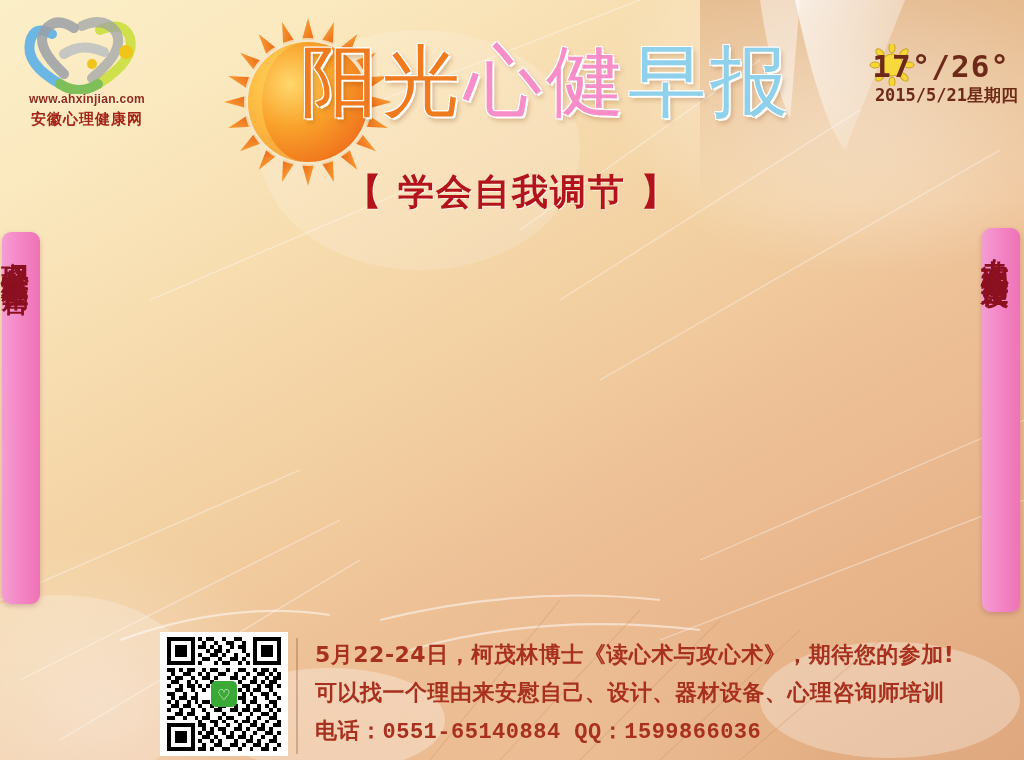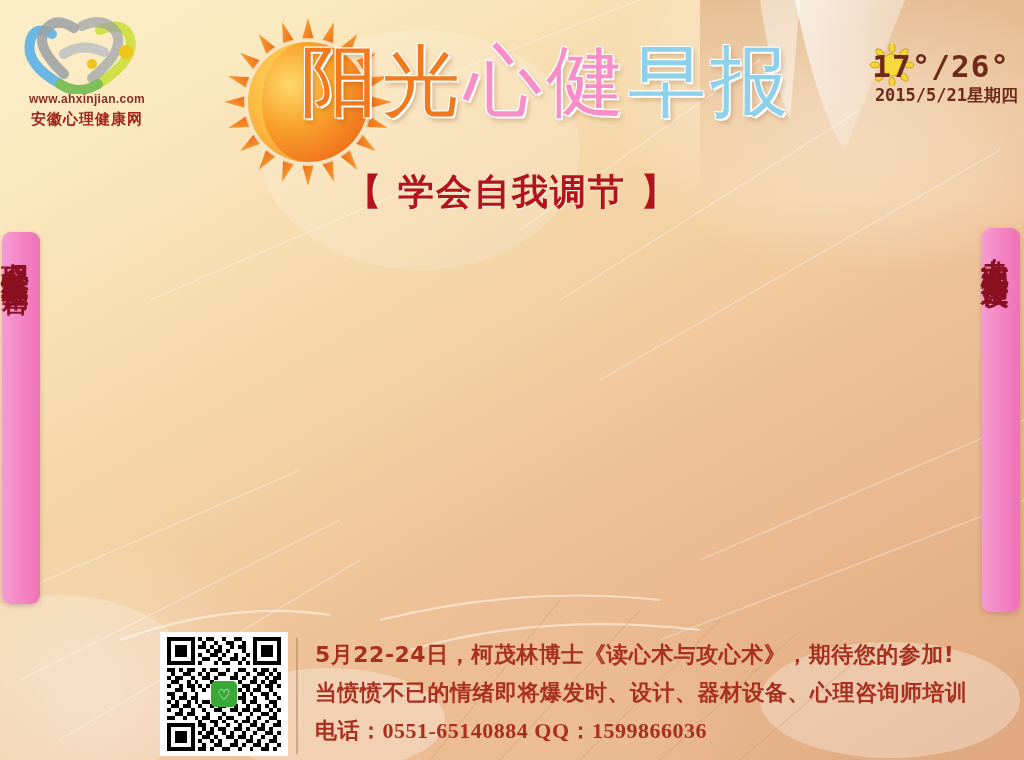--- a/index.html
+++ b/index.html
@@ -109,21 +109,21 @@
 
   .foot-line{
     position:absolute;left:306px;
     font-size:22px;font-weight:bold;color:#a8301e;letter-spacing:.5px;
     white-space:nowrap;
     font-family:"DejaVu Sans","Liberation Sans",sans-serif;
     margin-left:9px;
   }
   #foot1{top:640px;}
   #foot2{top:678px;}
-  #foot3{top:716px;font-family:Liberation Serif, serif;text-align:right;}
+  #foot3{top:716px;font-family:Liberation Mono, monospace;text-align:right;}
 </style>
 </head>
 <body>
 
 <div id="poster">
 
   <svg class="bgdeco" viewBox="0 0 1024 760" preserveAspectRatio="none">
     <defs>
       <linearGradient id="whiteFade" x1="0" y1="0" x2="1" y2="1">
         <stop offset="0%" stop-color="#ffffff" stop-opacity=".75"></stop>
@@ -543,16 +543,16 @@
             <rect x="27" y="28" width="1" height="1"></rect>
         </g>
       </svg>
       <div class="qr-logo">♡</div>
     </div>
   </div>
 
   <div class="footer-div"></div>
 
   <div class="foot-line" id="foot1">5月22-24日，柯茂林博士《读心术与攻心术》，期待您的参加!</div>
-  <div class="foot-line" id="foot2">当愤愤不已的情绪即将爆发时、设计、器材设备、心理咨询师培训</div>
+  <div class="foot-line" id="foot2">可以找一个理由来安慰自己、设计、器材设备、心理咨询师培训</div>
   <div class="foot-line" id="foot3">电话：0551-65140884   QQ：1599866036</div>
 
 </div>
 
 </body></html>

